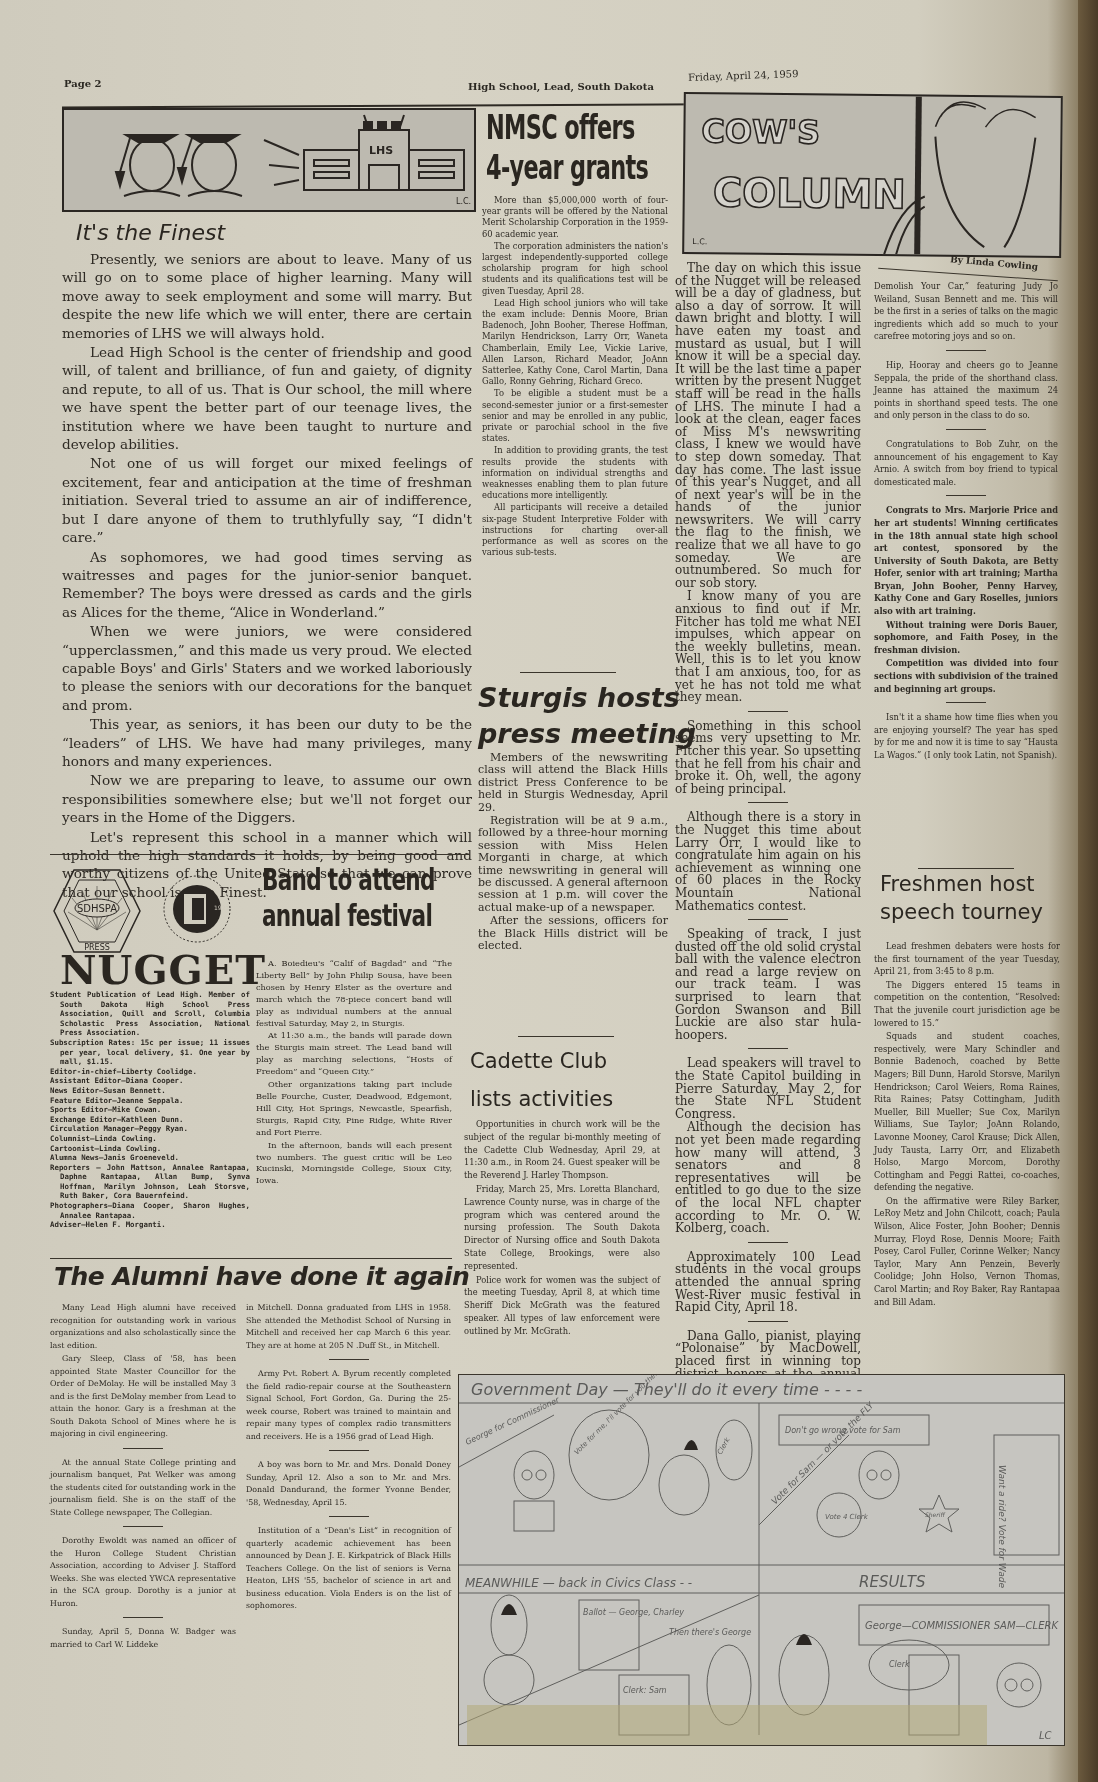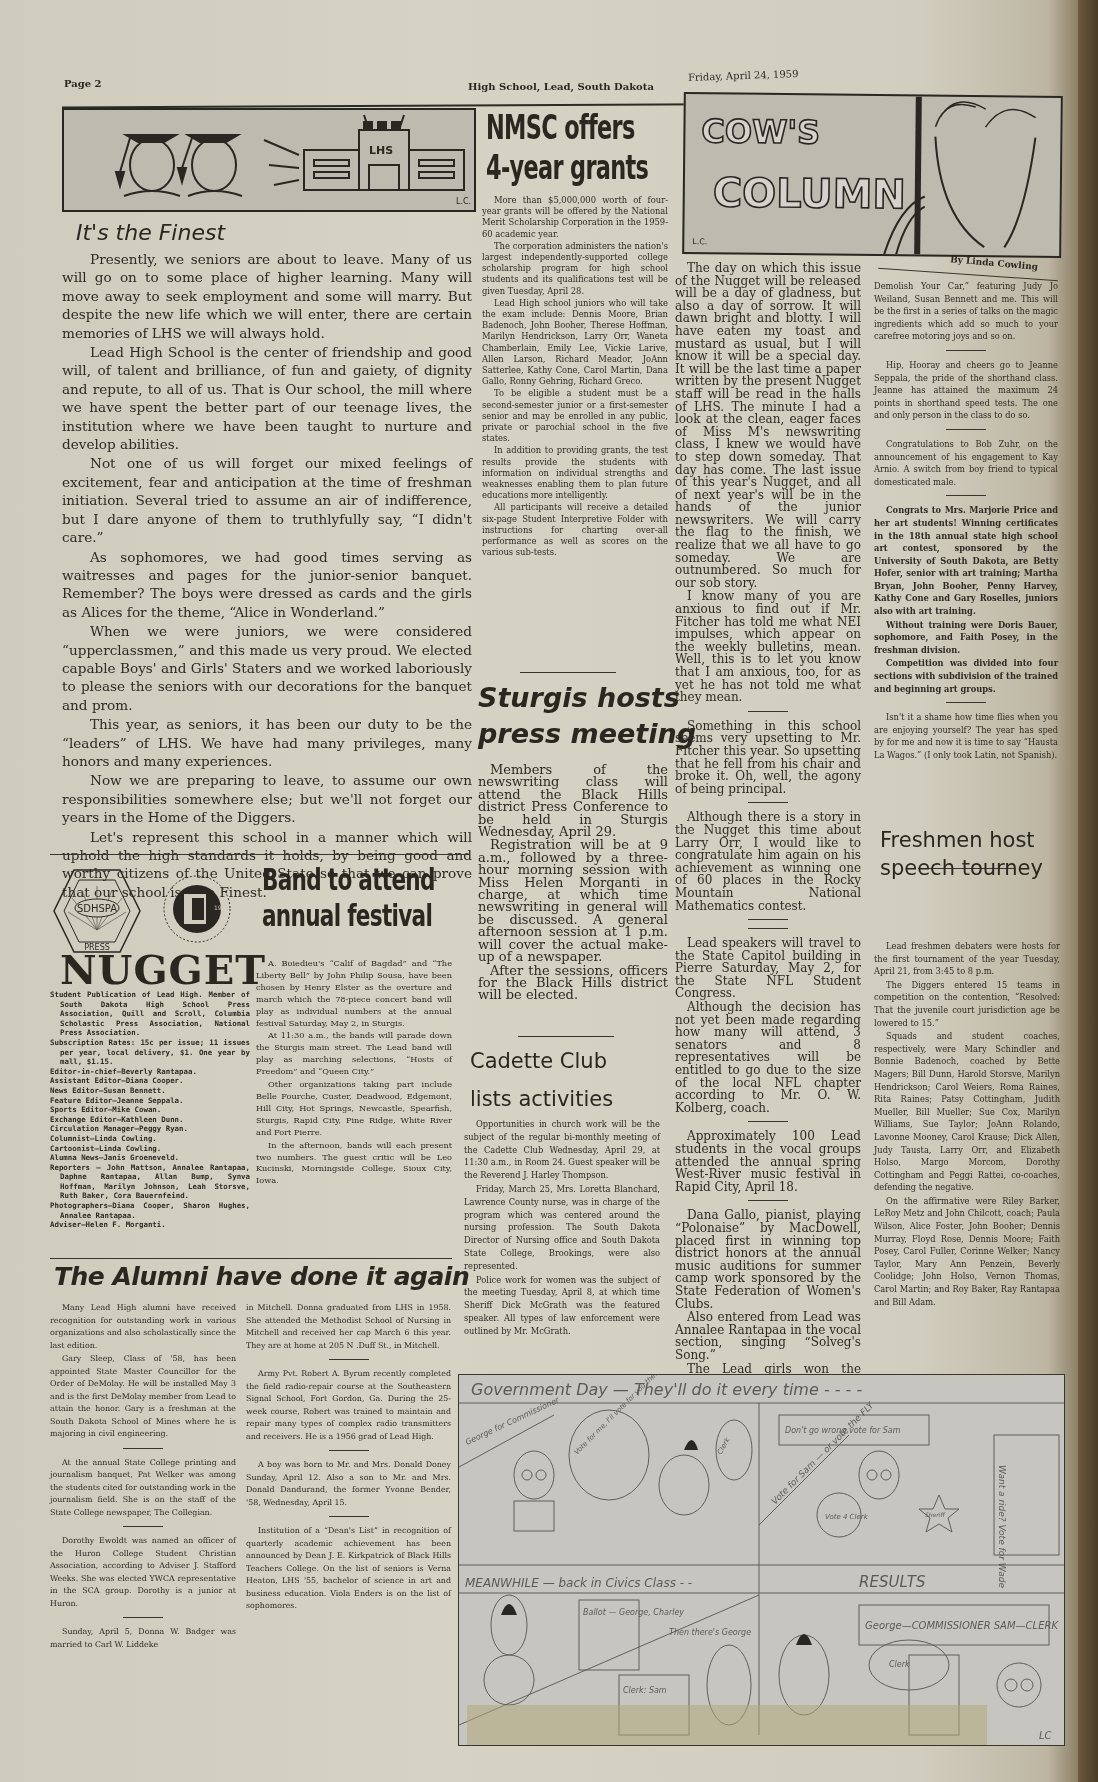--- a/index.html
+++ b/index.html
@@ -125,21 +125,21 @@
       <rect x="22" y="20" width="22" height="30" fill="#cfcbbd"></rect>
       <rect x="30" y="24" width="12" height="22" fill="#2a2622"></rect>
       <text x="52" y="36" font-family="DejaVu Sans, sans-serif" font-size="6" fill="#cfcbbd">1921</text>
     </svg>
   </div>
 
   <div class="abs nugget-title" style="left:60px;top:946px;">NUGGET</div>
   <div class="col staff" style="left:50px;top:990px;width:200px;">
     <div>Student Publication of Lead High. Member of South Dakota High School Press Association, Quill and Scroll, Columbia Scholastic Press Association, National Press Association.</div>
     <div>Subscription Rates: 15c per issue; 11 issues per year, local delivery, $1. One year by mall, $1.15.</div>
-    <div>Editor-in-chief—Beverly Rantapaa.</div>
+    <div>Editor-in-chief—Liberty Coolidge.</div>
     <div>Assistant Editor—Diana Cooper.</div>
     <div>News Editor—Susan Bennett.</div>
     <div>Feature Editor—Jeanne Seppala.</div>
     <div>Sports Editor—Mike Cowan.</div>
     <div>Exchange Editor—Kathleen Dunn.</div>
     <div>Circulation Manager—Peggy Ryan.</div>
     <div>Columnist—Linda Cowling.</div>
     <div>Cartoonist—Linda Cowling.</div>
     <div>Alumna News—Janis Groeneveld.</div>
     <div>Reporters — John Mattson, Annalee Rantapaa, Daphne Rantapaa, Allan Bump, Synva Hoffman, Marilyn Johnson, Leah Storsve, Ruth Baker, Cora Bauernfeind.</div>
@@ -193,21 +193,21 @@
     <p>In addition to providing grants, the test results provide the students with information on individual strengths and weaknesses enabling them to plan future educations more intelligently.</p>
     <p>All participants will receive a detailed six-page Student Interpretive Folder with instructions for charting over-all performance as well as scores on the various sub-tests.</p>
   </div>
 
   <div class="rule" style="left:520px;top:672px;width:96px;"></div>
 
   <div class="abs head-ital" style="left:478px;top:680px;font-size:27px;font-weight:bold;line-height:36px;">
     <div>Sturgis hosts</div>
     <div>press meeting</div>
   </div>
-  <div class="col" style="left:478px;top:752px;width:190px;font-size:13px;line-height:12.4px;margin-top:12px;">
+  <div class="col" style="left:478px;top:752px;width:190px;font-size:11px;line-height:12.4px;">
     <p>Members of the newswriting class will attend the Black Hills district Press Conference to be held in Sturgis Wednesday, April 29.</p>
     <p>Registration will be at 9 a.m., followed by a three-hour morning session with Miss Helen Morganti in charge, at which time newswriting in general will be discussed. A general afternoon session at 1 p.m. will cover the actual make-up of a newspaper.</p>
     <p>After the sessions, officers for the Black Hills district will be elected.</p>
   </div>
 
   <div class="rule" style="left:518px;top:1036px;width:96px;"></div>
 
   <div class="abs head-plain" style="left:470px;top:1042px;font-size:21px;line-height:38px;">
     <div>Cadette Club</div>
     <div>lists activities</div>
@@ -235,20 +235,21 @@
   <div class="rule" style="left:878px;top:274px;width:180px;transform:rotate(4deg);"></div>
 
   <div class="col" style="left:675px;top:262px;width:186px;font-size:12px;line-height:12.6px;">
     <p>The day on which this issue of the Nugget will be released will be a day of gladness, but also a day of sorrow. It will dawn bright and blotty. I will have eaten my toast and mustard as usual, but I will know it will be a special day. It will be the last time a paper written by the present Nugget staff will be read in the halls of LHS. The minute I had a look at the clean, eager faces of Miss M's newswriting class, I knew we would have to step down someday. That day has come. The last issue of this year's Nugget, and all of next year's will be in the hands of the junior newswriters. We will carry the flag to the finish, we realize that we all have to go someday. We are outnumbered. So much for our sob story.</p>
     <p>I know many of you are anxious to find out if Mr. Fitcher has told me what NEI impulses, which appear on the weekly bulletins, mean. Well, this is to let you know that I am anxious, too, for as yet he has not told me what they mean.</p>
     <span class="short-rule"></span>
     <p>Something in this school seems very upsetting to Mr. Fitcher this year. So upsetting that he fell from his chair and broke it. Oh, well, the agony of being principal.</p>
     <span class="short-rule"></span>
     <p>Although there is a story in the Nugget this time about Larry Orr, I would like to congratulate him again on his achievement as winning one of 60 places in the Rocky Mountain National Mathematics contest.</p>
     <span class="short-rule"></span>
+    <p>Speaking of track, I just dusted off the old solid crystal ball with the valence electron and read a large review on our track team. I was surprised to learn that Gordon Swanson and Bill Luckie are also star hula-hoopers.</p>
     <span class="short-rule"></span>
     <p>Lead speakers will travel to the State Capitol building in Pierre Saturday, May 2, for the State NFL Student Congress.</p>
     <p>Although the decision has not yet been made regarding how many will attend, 3 senators and 8 representatives will be entitled to go due to the size of the local NFL chapter according to Mr. O. W. Kolberg, coach.</p>
     <span class="short-rule"></span>
     <p>Approximately 100 Lead students in the vocal groups attended the annual spring West-River music festival in Rapid City, April 18.</p>
     <span class="short-rule"></span>
     <p>Dana Gallo, pianist, playing “Polonaise” by MacDowell, placed first in winning top district honors at the annual music auditions for summer camp work sponsored by the State Federation of Women's Clubs.</p>
     <p>Also entered from Lead was Annalee Rantapaa in the vocal section, singing “Solveg's Song.”</p>
     <p>The Lead girls won the preliminary contest in Lead last month.</p>
     <span class="short-rule"></span>
@@ -263,21 +264,21 @@
     <p>Congratulations to Bob Zuhr, on the announcement of his engagement to Kay Arnio. A switch from boy friend to typical domesticated male.</p>
     <span class="short-rule"></span>
     <p class="bold-txt">Congrats to Mrs. Marjorie Price and her art students! Winning certificates in the 18th annual state high school art contest, sponsored by the University of South Dakota, are Betty Hofer, senior with art training; Martha Bryan, John Booher, Penny Harvey, Kathy Cone and Gary Roselles, juniors also with art training.</p>
     <p class="bold-txt">Without training were Doris Bauer, sophomore, and Faith Posey, in the freshman division.</p>
     <p class="bold-txt">Competition was divided into four sections with subdivision of the trained and beginning art groups.</p>
     <span class="short-rule"></span>
     <p>Isn't it a shame how time flies when you are enjoying yourself? The year has sped by for me and now it is time to say “Hausta La Wagos.” (I only took Latin, not Spanish).</p>
   </div>
 
   <div class="rule" style="left:918px;top:868px;width:96px;"></div>
-  <div class="abs head-plain" style="left:880px;top:826px;font-size:21px;line-height:28px;">
+  <div class="abs head-plain" style="left:880px;top:870px;font-size:21px;line-height:28px;">
     <div>Freshmen host</div>
     <div>speech tourney</div>
   </div>
   <div class="col" style="left:874px;top:940px;width:186px;font-size:8.3px;line-height:12.6px;">
     <p>Lead freshmen debaters were hosts for the first tournament of the year Tuesday, April 21, from 3:45 to 8 p.m.</p>
     <p>The Diggers entered 15 teams in competition on the contention, “Resolved: That the juvenile court jurisdiction age be lowered to 15.”</p>
     <p>Squads and student coaches, respectively, were Mary Schindler and Bonnie Badenoch, coached by Bette Magers; Bill Dunn, Harold Storsve, Marilyn Hendrickson; Carol Weiers, Roma Raines, Rita Raines; Patsy Cottingham, Judith Mueller, Bill Mueller; Sue Cox, Marilyn Williams, Sue Taylor; JoAnn Rolando, Lavonne Mooney, Carol Krause; Dick Allen, Judy Tausta, Larry Orr, and Elizabeth Holso, Margo Morcom, Dorothy Cottingham and Peggi Rattei, co-coaches, defending the negative.</p>
     <p>On the affirmative were Riley Barker, LeRoy Metz and John Chilcott, coach; Paula Wilson, Alice Foster, John Booher; Dennis Murray, Floyd Rose, Dennis Moore; Faith Posey, Carol Fuller, Corinne Welker; Nancy Taylor, Mary Ann Penzein, Beverly Coolidge; John Holso, Vernon Thomas, Carol Martin; and Roy Baker, Ray Rantapaa and Bill Adam.</p>
   </div>
 

